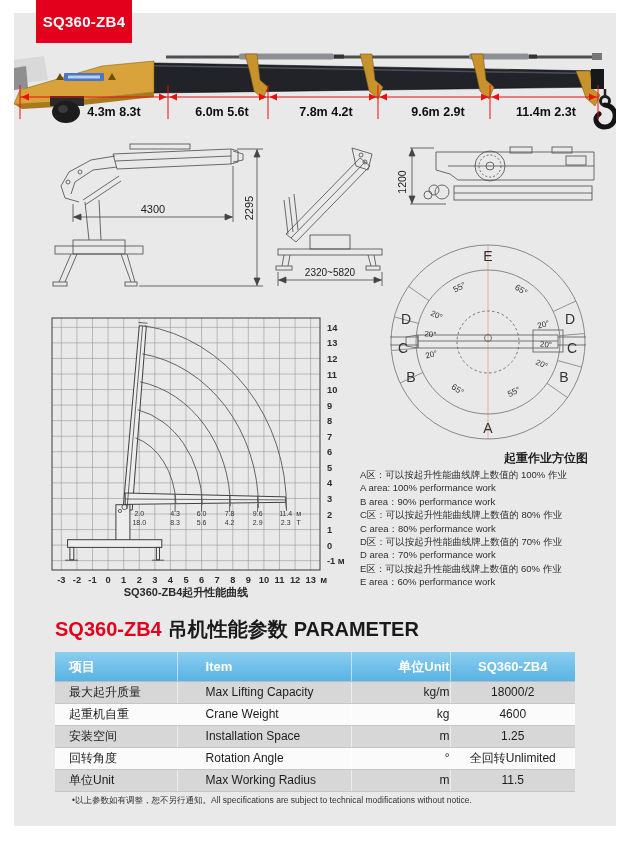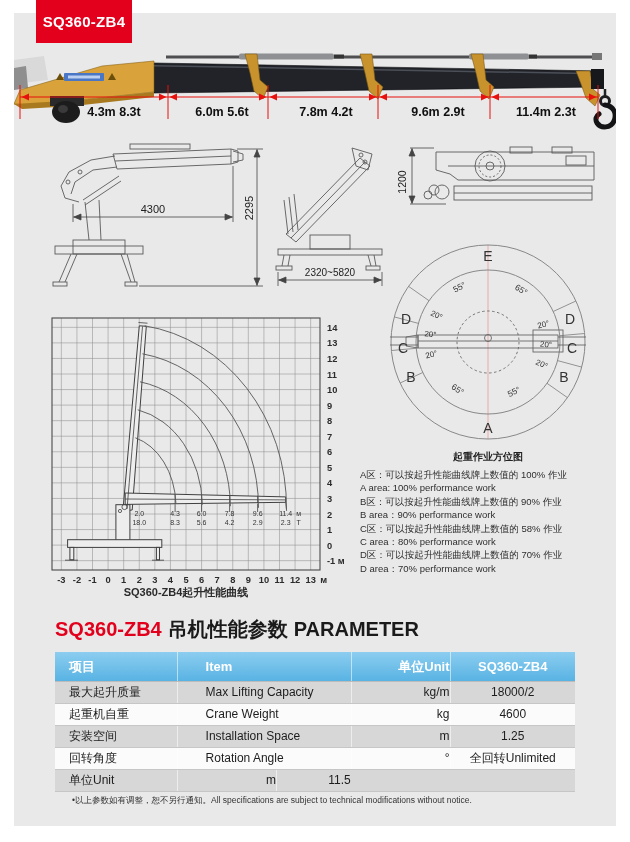--- a/index.html
+++ b/index.html
@@ -5,21 +5,21 @@
   html,body{margin:0;padding:0;background:#fff;}
   body{width:630px;height:842px;font-family:"Liberation Sans","DejaVu Sans",sans-serif;}
   .page{position:relative;width:630px;height:842px;background:#fff;overflow:hidden;}
   .abs{position:absolute;}
   .content-bg{left:14px;top:13px;width:602px;height:813px;background:#e9e9e9;}
   .model-badge{left:36px;top:0;width:96px;height:43px;background:#e3001c;color:#fff;
     font-size:15px;font-weight:bold;display:flex;align-items:center;justify-content:center;letter-spacing:.3px;}
   svg{display:block;}
   svg text{font-family:"Liberation Sans","DejaVu Sans",sans-serif;}
   .dim-label{font-size:11px;fill:#222;}
-  .circ-caption{left:388px;top:450px;width:200px;text-align:center;font-size:10px;font-weight:bold;color:#222;}
+  .circ-caption{left:388px;top:450px;width:200px;text-align:right;font-size:12px;font-weight:bold;color:#222;}
   .zones{left:360px;top:468px;width:262px;}
   .zl{font-size:9.5px;line-height:13.4px;color:#2e2e2e;white-space:nowrap;}
   .param-title{left:55px;top:616px;font-size:20px;font-weight:bold;color:#1a1a1a;white-space:nowrap;}
   .param-title .red{color:#e3001c;margin-right:6px;}
   .param-title .en{margin-left:6px;}
   .ptable{left:55px;top:652px;width:520px;font-size:12px;color:#1d1d1d;}
   .trow{display:flex;height:21px;line-height:21px;border-bottom:1px solid #c6c6c6;}
   .thead{display:flex;height:29px;line-height:29px;background:linear-gradient(#8ccdf0,#58b3e3);
     color:#fff;font-weight:bold;font-size:13px;border-bottom:1px solid #bcbcbc;}
   .c1{width:122px;padding-left:14px;box-sizing:border-box;}
@@ -378,26 +378,27 @@
         <text x="240.72093023255815" y="215.2" text-anchor="middle" class="collab">2.3</text>
         <text x="253.72093023255815" y="205.55555555555554" text-anchor="middle" class="collab">м</text>
         <text x="253.72093023255815" y="215.2" text-anchor="middle" class="collab">T</text>
       </g>
     <text class="chart-caption" x="141" y="286" text-anchor="middle">SQ360-ZB4起升性能曲线</text>
   </svg>
 
   <div class="abs zones" id="zones">
       <div class="zl">A区：可以按起升性能曲线牌上数值的 100% 作业</div>
       <div class="zl">A area: 100% performance work</div>
-      <div class="zl">B区：可以按起升性能曲线牌上数值的 90% 作业</div>
       <div class="zl">B area：90% performance work</div>
-      <div class="zl">C区：可以按起升性能曲线牌上数值的 58% 作业</div>
+      <div class="zl">C区：可以按起升性能曲线牌上数值的 80% 作业</div>
       <div class="zl">C area：80% performance work</div>
       <div class="zl">D区：可以按起升性能曲线牌上数值的 70% 作业</div>
       <div class="zl">D area：70% performance work</div>
+      <div class="zl">E区：可以按起升性能曲线牌上数值的 60% 作业</div>
+      <div class="zl">E area：60% performance work</div>
     </div>
 
   <div class="abs param-title">
     <span class="red">SQ360-ZB4</span><span>吊机性能参数</span><span class="en">PARAMETER</span>
   </div>
 
   <div class="abs ptable">
     <div class="thead">
       <div class="c1">项目</div>
       <div class="c2">Item</div>
@@ -424,20 +425,21 @@
           <div class="c4">1.25</div>
         </div>
         <div class="trow">
           <div class="c1">回转角度</div>
           <div class="c2">Rotation Angle</div>
           <div class="c3">°</div>
           <div class="c4">全回转Unlimited</div>
         </div>
         <div class="trow">
           <div class="c1">单位Unit</div>
+          <div class="c2">Max Working Radius</div>
           <div class="c3">m</div>
           <div class="c4">11.5</div>
         </div>
       </div>
   </div>
 
   <div class="abs footnote">•以上参数如有调整，恕不另行通知。All specifications are subject to technical modifications without notice.</div>
 
   <div class="abs model-badge">SQ360-ZB4</div>
 </div>

